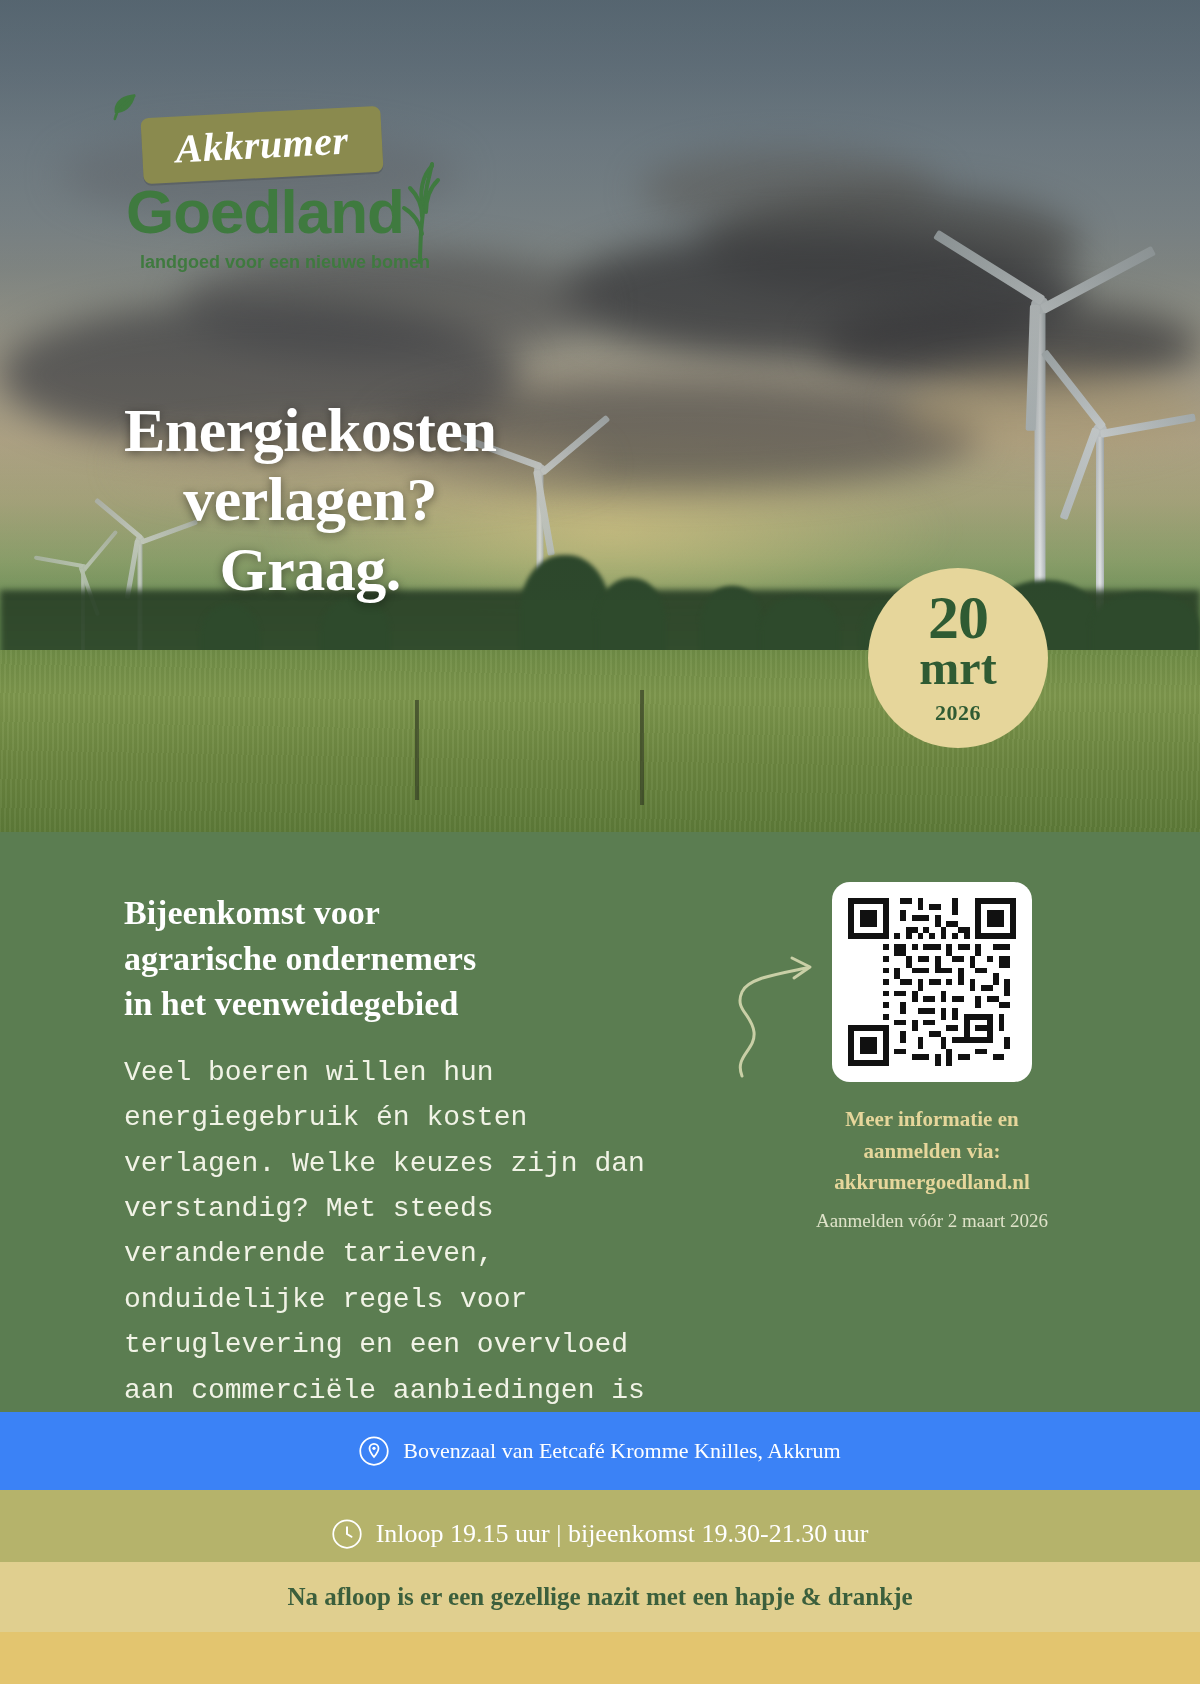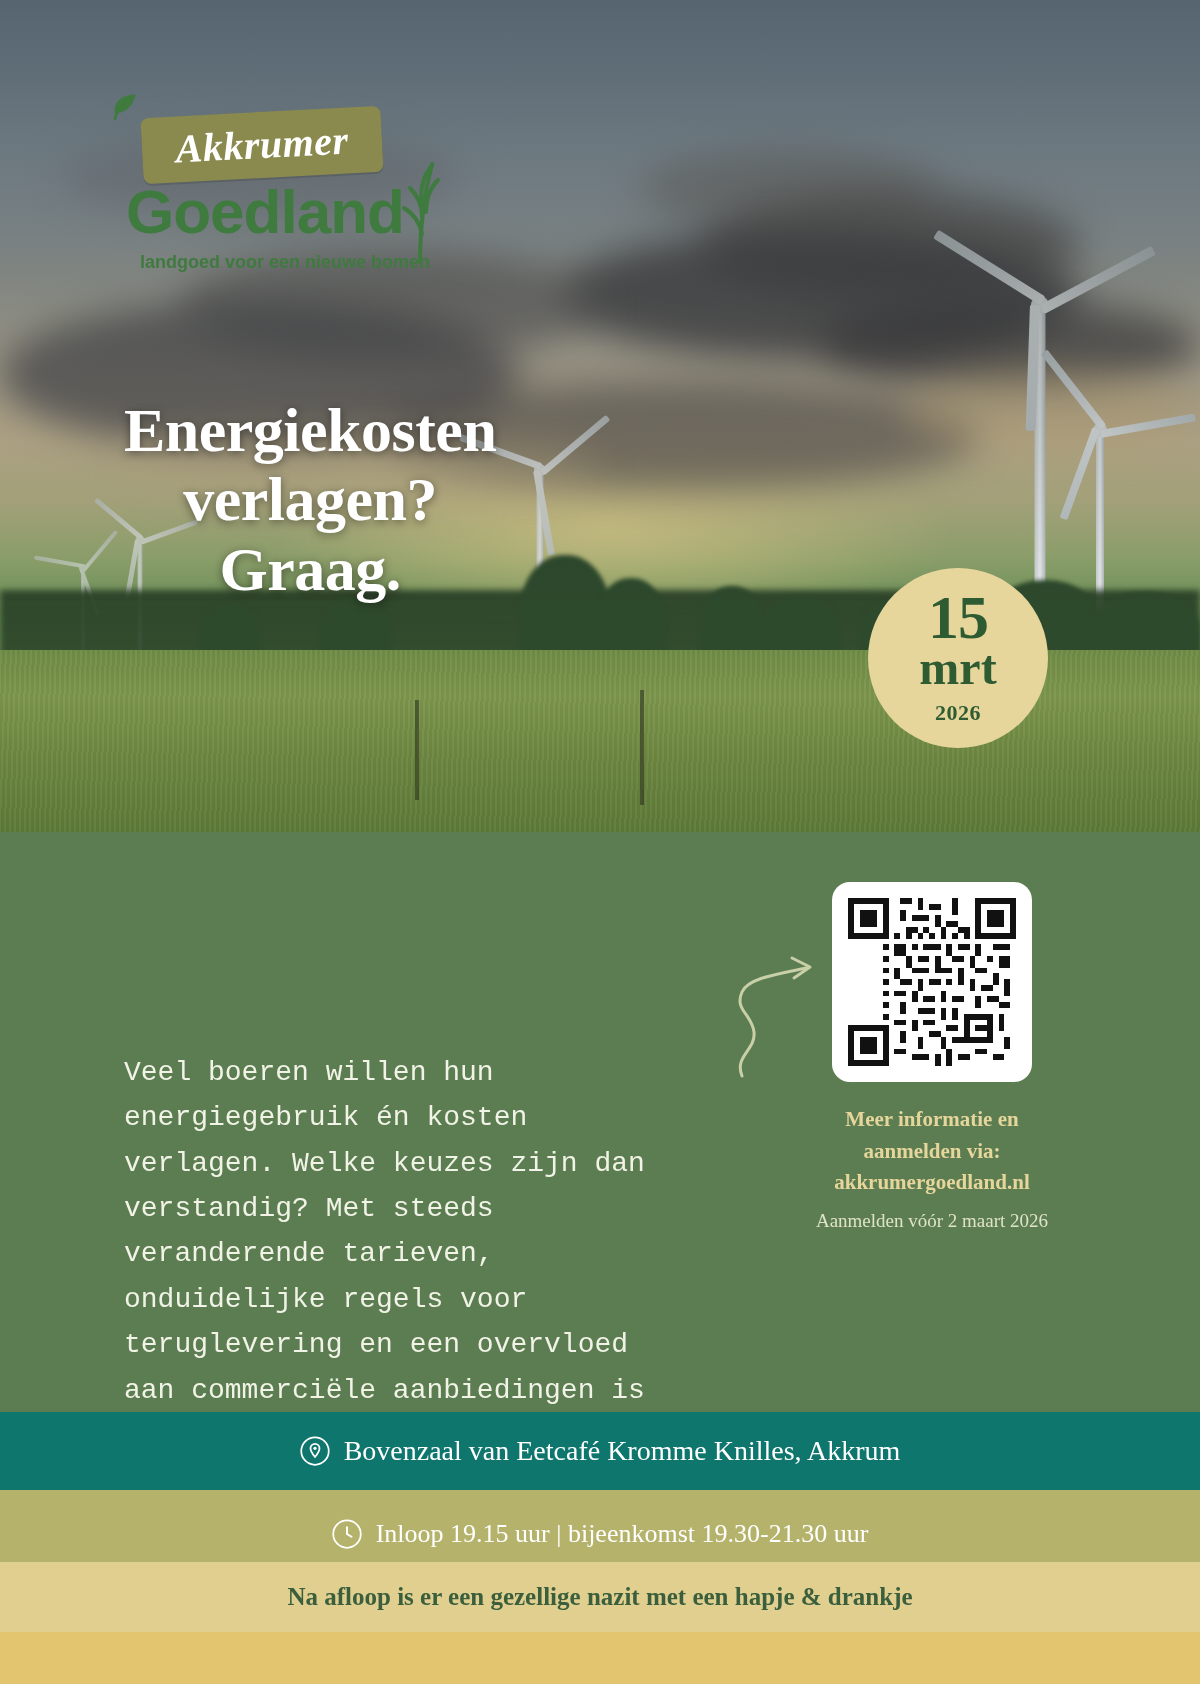--- a/index.html
+++ b/index.html
@@ -220,21 +220,21 @@
     position: absolute; left: 730px; top: 112px; width: 110px; height: 140px;
   }
 
   
   .band {
     position: absolute; left: 0; width: 1200px;
     display: flex; align-items: center; justify-content: center;
     gap: 14px;
     font-family: "Liberation Serif", serif;
   }
-  .band1 { top: 1412px; height: 78px; background: #0f766e; color: #ffffff; font-size: 28px; }
+  .band1 { top: 1412px; height: 78px; background: #3b82f6; color: #ffffff; font-size: 22px; }
   .band2 { top: 1490px; height: 88px; background: #b5b36b; color: #ffffff; font-size: 26px; }
   .band3 { top: 1562px; height: 70px; background: #e0cf8f; color: #3b5f3c; font-size: 25px; font-weight: 700; text-align: center; }
   .band4 { top: 1632px; height: 52px; background: #e3c56f; }
   .band-icon { display: inline-flex; width: 30px; height: 30px; }
 </style>
 </head>
 <body>
 
 <div class="poster">
 
@@ -326,27 +326,32 @@
       <div class="logo-tag">landgoed voor een nieuwe bomen</div>
     </div>
 
     <div class="headline">
       <div>Energiekosten</div>
       <div>verlagen?</div>
       <div>Graag.</div>
     </div>
 
     <div class="date-badge">
-      <div class="date-day">15</div>
+      <div class="date-day">20</div>
       <div class="date-month">mrt</div>
       <div class="date-year">2026</div>
     </div>
   </div>
 
   <div class="body-green">
+    <div class="body-title">
+      <div>Bijeenkomst voor</div>
+      <div>agrarische ondernemers</div>
+      <div>in het veenweidegebied</div>
+    </div>
     <div class="body-text">Veel boeren willen hun energiegebruik én kosten verlagen. Welke keuzes zijn dan verstandig? Met steeds veranderende tarieven, onduidelijke regels voor teruglevering en een overvloed aan commerciële aanbiedingen is het niet makkelijk om door de bomen het bos te zien.</div>
 
     <svg class="arrow-curve" viewBox="0 0 110 140">
       <path d="M12 132 C4 112 26 106 24 88 C22 70 4 66 12 48 C18 34 48 30 76 24" stroke="#c9cfa6" stroke-width="3" fill="none" stroke-linecap="round"></path>
       <path d="M62 14 L80 23 L64 34" stroke="#c9cfa6" stroke-width="3" fill="none" stroke-linecap="round" stroke-linejoin="round"></path>
     </svg>
 
     <div class="qr-card">
       <svg class="qr" viewBox="0 0 29 29" shape-rendering="crispEdges">
         <rect width="29" height="29" fill="#ffffff"></rect>

